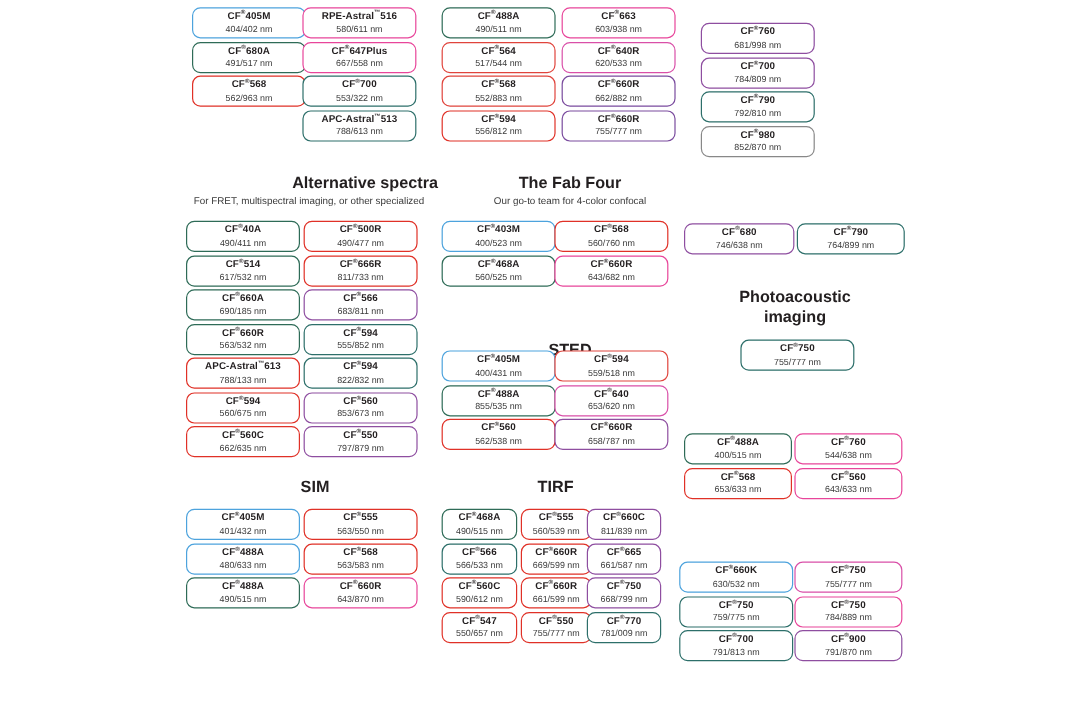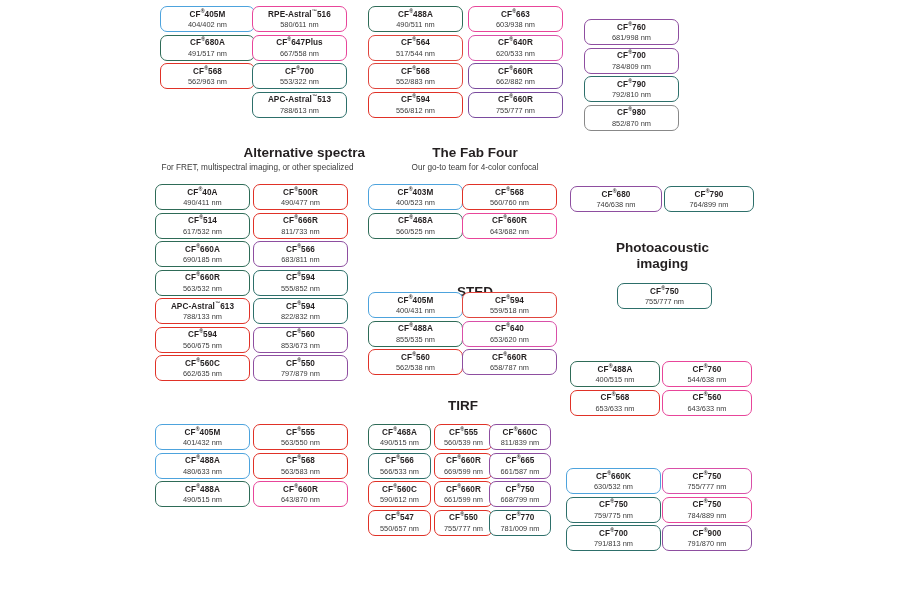--- a/index.html
+++ b/index.html
@@ -245,20 +245,21 @@
       <div class="sp">559/518 nm</div>
     </div>
     <div class="card" style="left: 462px; top: 320.5px; width: 95px; height: 26px; border-color: rgb(217, 79, 168);">
       <div class="nm">CF<sup>®</sup>640</div>
       <div class="sp">653/620 nm</div>
     </div>
     <div class="card" style="left: 462px; top: 349px; width: 95px; height: 26px; border-color: rgb(142, 78, 160);">
       <div class="nm">CF<sup>®</sup>660R</div>
       <div class="sp">658/787 nm</div>
     </div>
+    <div class="sec-title" style="left: 155px; top: 398px; width: 215px;">SIM</div>
     <div class="card" style="left: 155px; top: 424px; width: 95px; height: 26px; border-color: rgb(77, 163, 221);">
       <div class="nm">CF<sup>®</sup>405M</div>
       <div class="sp">401/432 nm</div>
     </div>
     <div class="card" style="left: 155px; top: 452.5px; width: 95px; height: 26px; border-color: rgb(77, 163, 221);">
       <div class="nm">CF<sup>®</sup>488A</div>
       <div class="sp">480/633 nm</div>
     </div>
     <div class="card" style="left: 155px; top: 481px; width: 95px; height: 26px; border-color: rgb(46, 107, 87);">
       <div class="nm">CF<sup>®</sup>488A</div>

